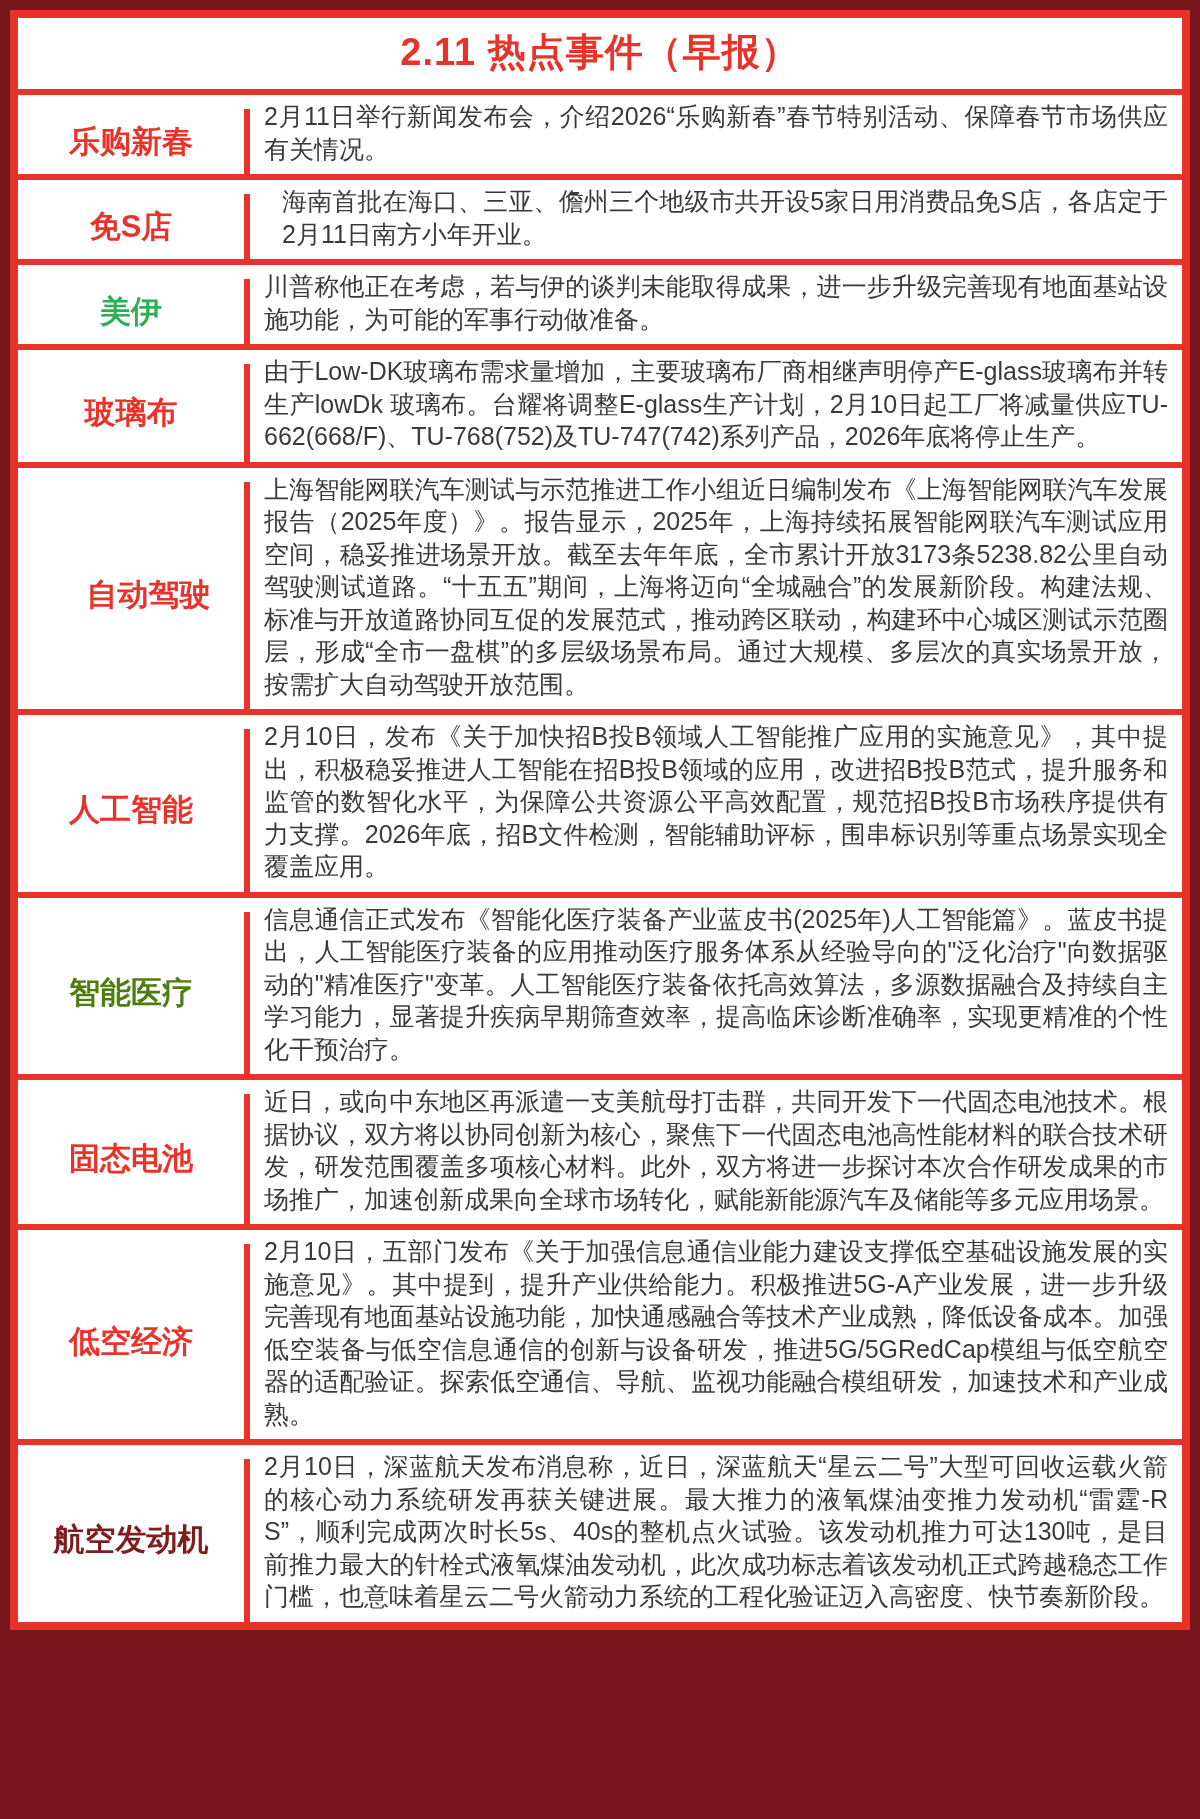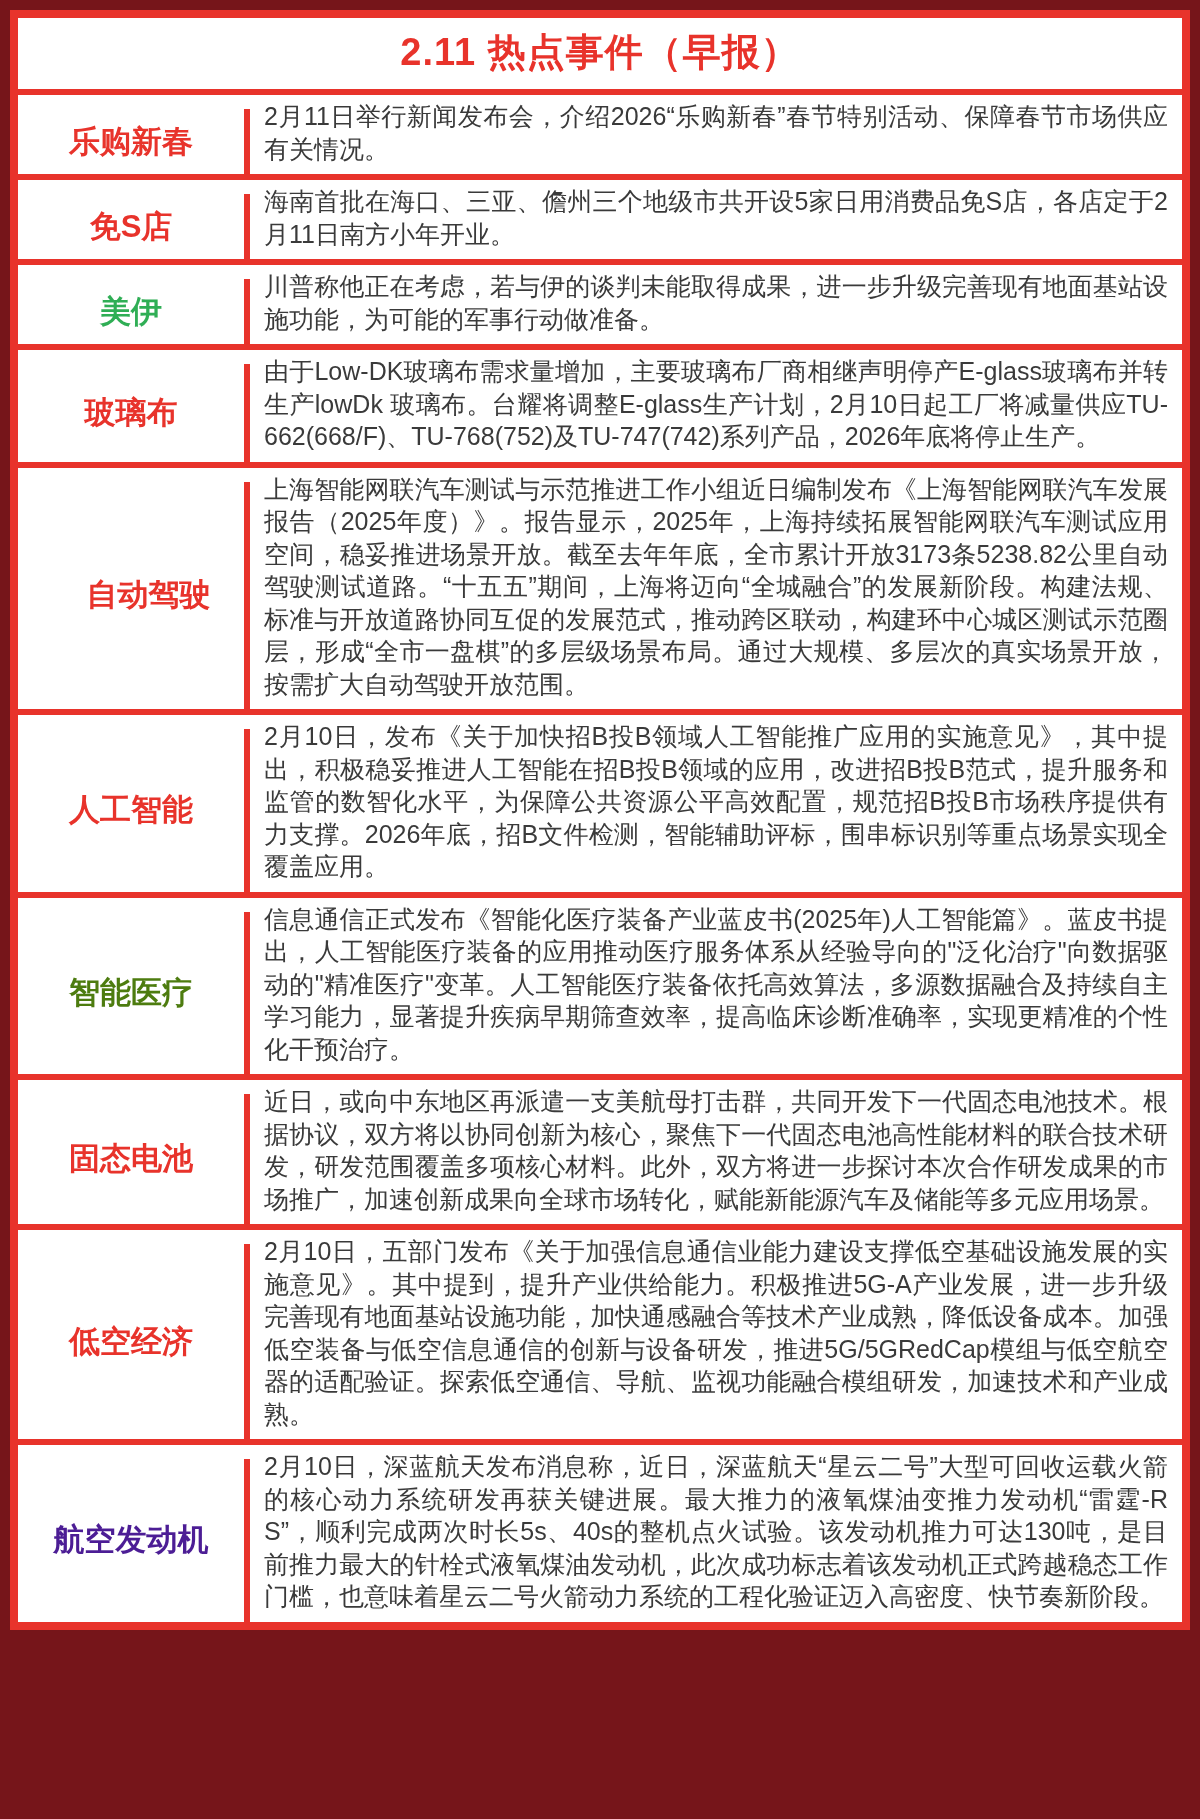--- a/index.html
+++ b/index.html
@@ -55,21 +55,21 @@
 
 <div class="news-table" style="border-color: rgb(232, 51, 43);">
 
   <div class="header-row" style="color: rgb(232, 51, 43); border-color: rgb(232, 51, 43);">2.11 热点事件（早报）</div>
 
   <div class="row" style="border-color: rgb(232, 51, 43);">
     <div class="label-cell" style="color: rgb(232, 51, 43); border-color: rgb(232, 51, 43);">乐购新春</div>
     <div class="content-cell">2月11日举行新闻发布会，介绍2026“乐购新春”春节特别活动、保障春节市场供应有关情况。</div>
   </div>
 
-  <div class="row" style="border-color: rgb(232, 51, 43);">
+  <div class="row" style="border-color: rgb(232, 51, 43); gap: 18px;">
     <div class="label-cell" style="color: rgb(232, 51, 43); border-color: rgb(232, 51, 43);">免S店</div>
     <div class="content-cell">海南首批在海口、三亚、儋州三个地级市共开设5家日用消费品免S店，各店定于2月11日南方小年开业。</div>
   </div>
 
   <div class="row" style="border-color: rgb(232, 51, 43);">
     <div class="label-cell" style="color: rgb(47, 174, 85); border-color: rgb(232, 51, 43);">美伊</div>
     <div class="content-cell">川普称他正在考虑，若与伊的谈判未能取得成果，进一步升级完善现有地面基站设施功能，为可能的军事行动做准备。</div>
   </div>
 
   <div class="row" style="border-color: rgb(232, 51, 43);">
@@ -96,17 +96,17 @@
     <div class="label-cell" style="color: rgb(232, 51, 43); border-color: rgb(232, 51, 43);">固态电池</div>
     <div class="content-cell">近日，或向中东地区再派遣一支美航母打击群，共同开发下一代固态电池技术。根据协议，双方将以协同创新为核心，聚焦下一代固态电池高性能材料的联合技术研发，研发范围覆盖多项核心材料。此外，双方将进一步探讨本次合作研发成果的市场推广，加速创新成果向全球市场转化，赋能新能源汽车及储能等多元应用场景。</div>
   </div>
 
   <div class="row" style="border-color: rgb(232, 51, 43);">
     <div class="label-cell" style="color: rgb(232, 51, 43); border-color: rgb(232, 51, 43);">低空经济</div>
     <div class="content-cell">2月10日，五部门发布《关于加强信息通信业能力建设支撑低空基础设施发展的实施意见》。其中提到，提升产业供给能力。积极推进5G-A产业发展，进一步升级完善现有地面基站设施功能，加快通感融合等技术产业成熟，降低设备成本。加强低空装备与低空信息通信的创新与设备研发，推进5G/5GRedCap模组与低空航空器的适配验证。探索低空通信、导航、监视功能融合模组研发，加速技术和产业成熟。</div>
   </div>
 
   <div class="row" style="border-color: rgb(232, 51, 43);">
-    <div class="label-cell" style="color: #4c1d95; border-color: rgb(232, 51, 43);">航空发动机</div>
+    <div class="label-cell" style="color: #7f1d1d; border-color: rgb(232, 51, 43);">航空发动机</div>
     <div class="content-cell">2月10日，深蓝航天发布消息称，近日，深蓝航天“星云二号”大型可回收运载火箭的核心动力系统研发再获关键进展。最大推力的液氧煤油变推力发动机“雷霆-RS”，顺利完成两次时长5s、40s的整机点火试验。该发动机推力可达130吨，是目前推力最大的针栓式液氧煤油发动机，此次成功标志着该发动机正式跨越稳态工作门槛，也意味着星云二号火箭动力系统的工程化验证迈入高密度、快节奏新阶段。</div>
   </div>
 
 </div>
 
 </body></html>

